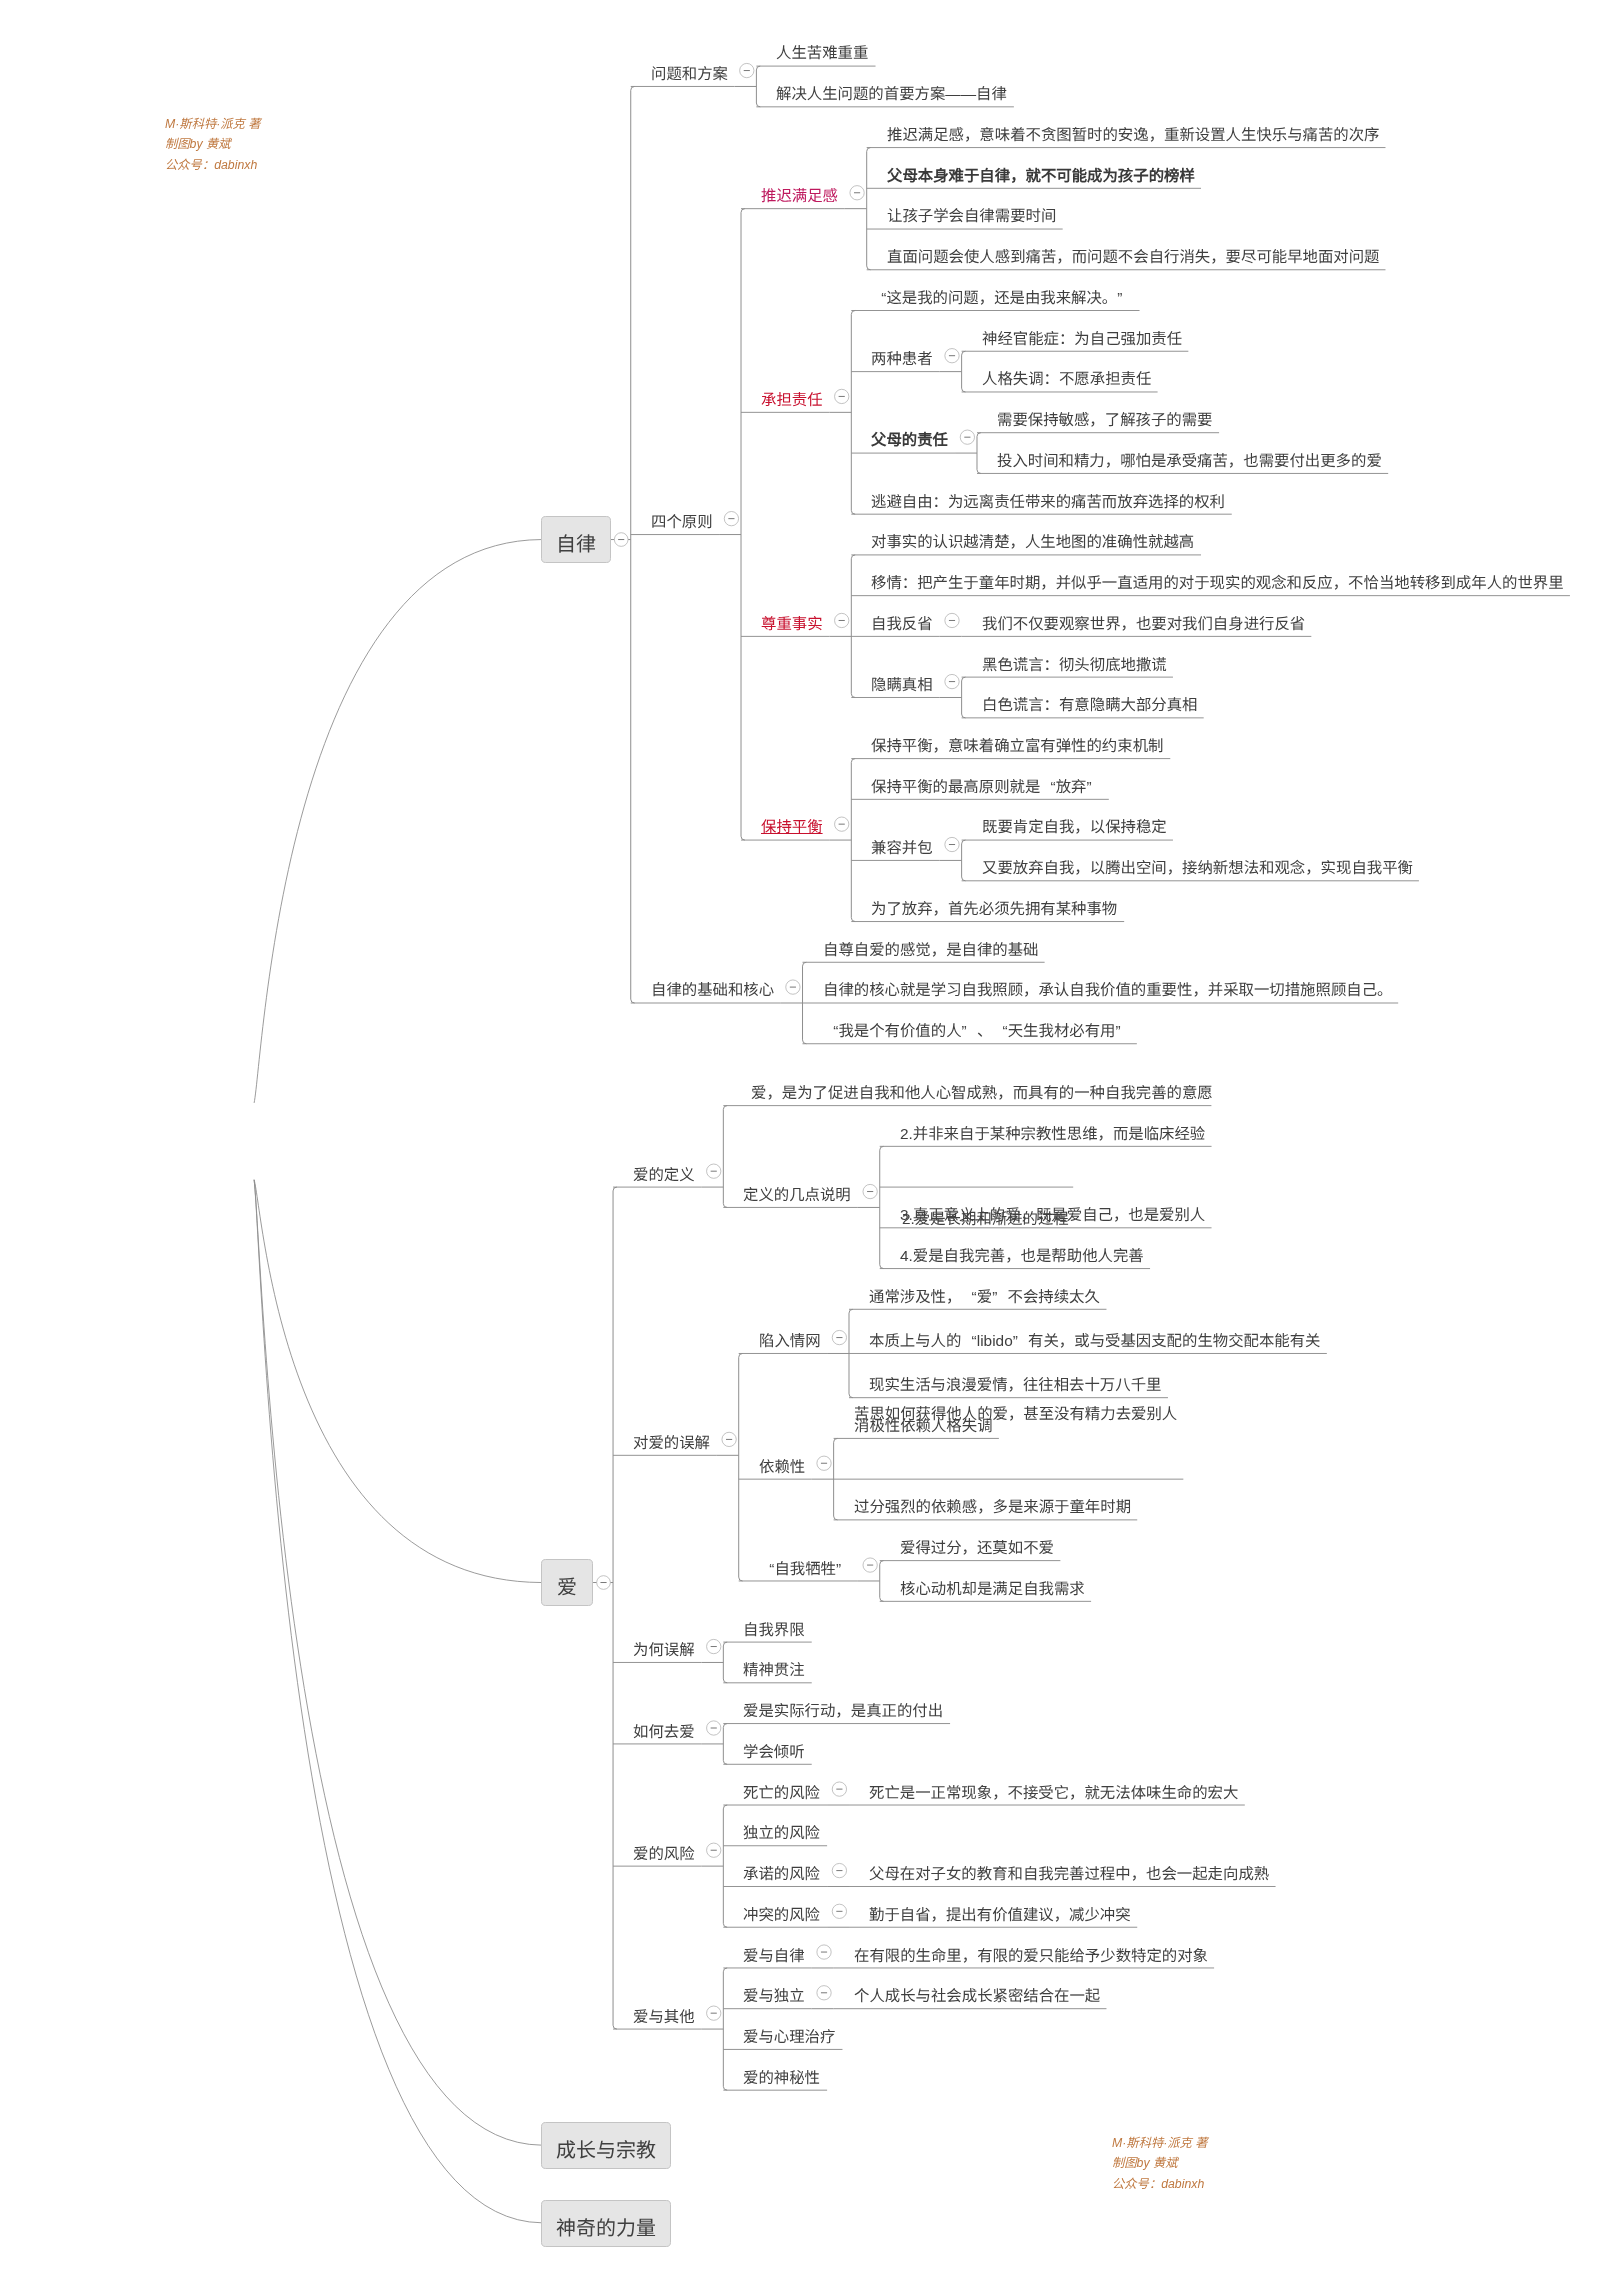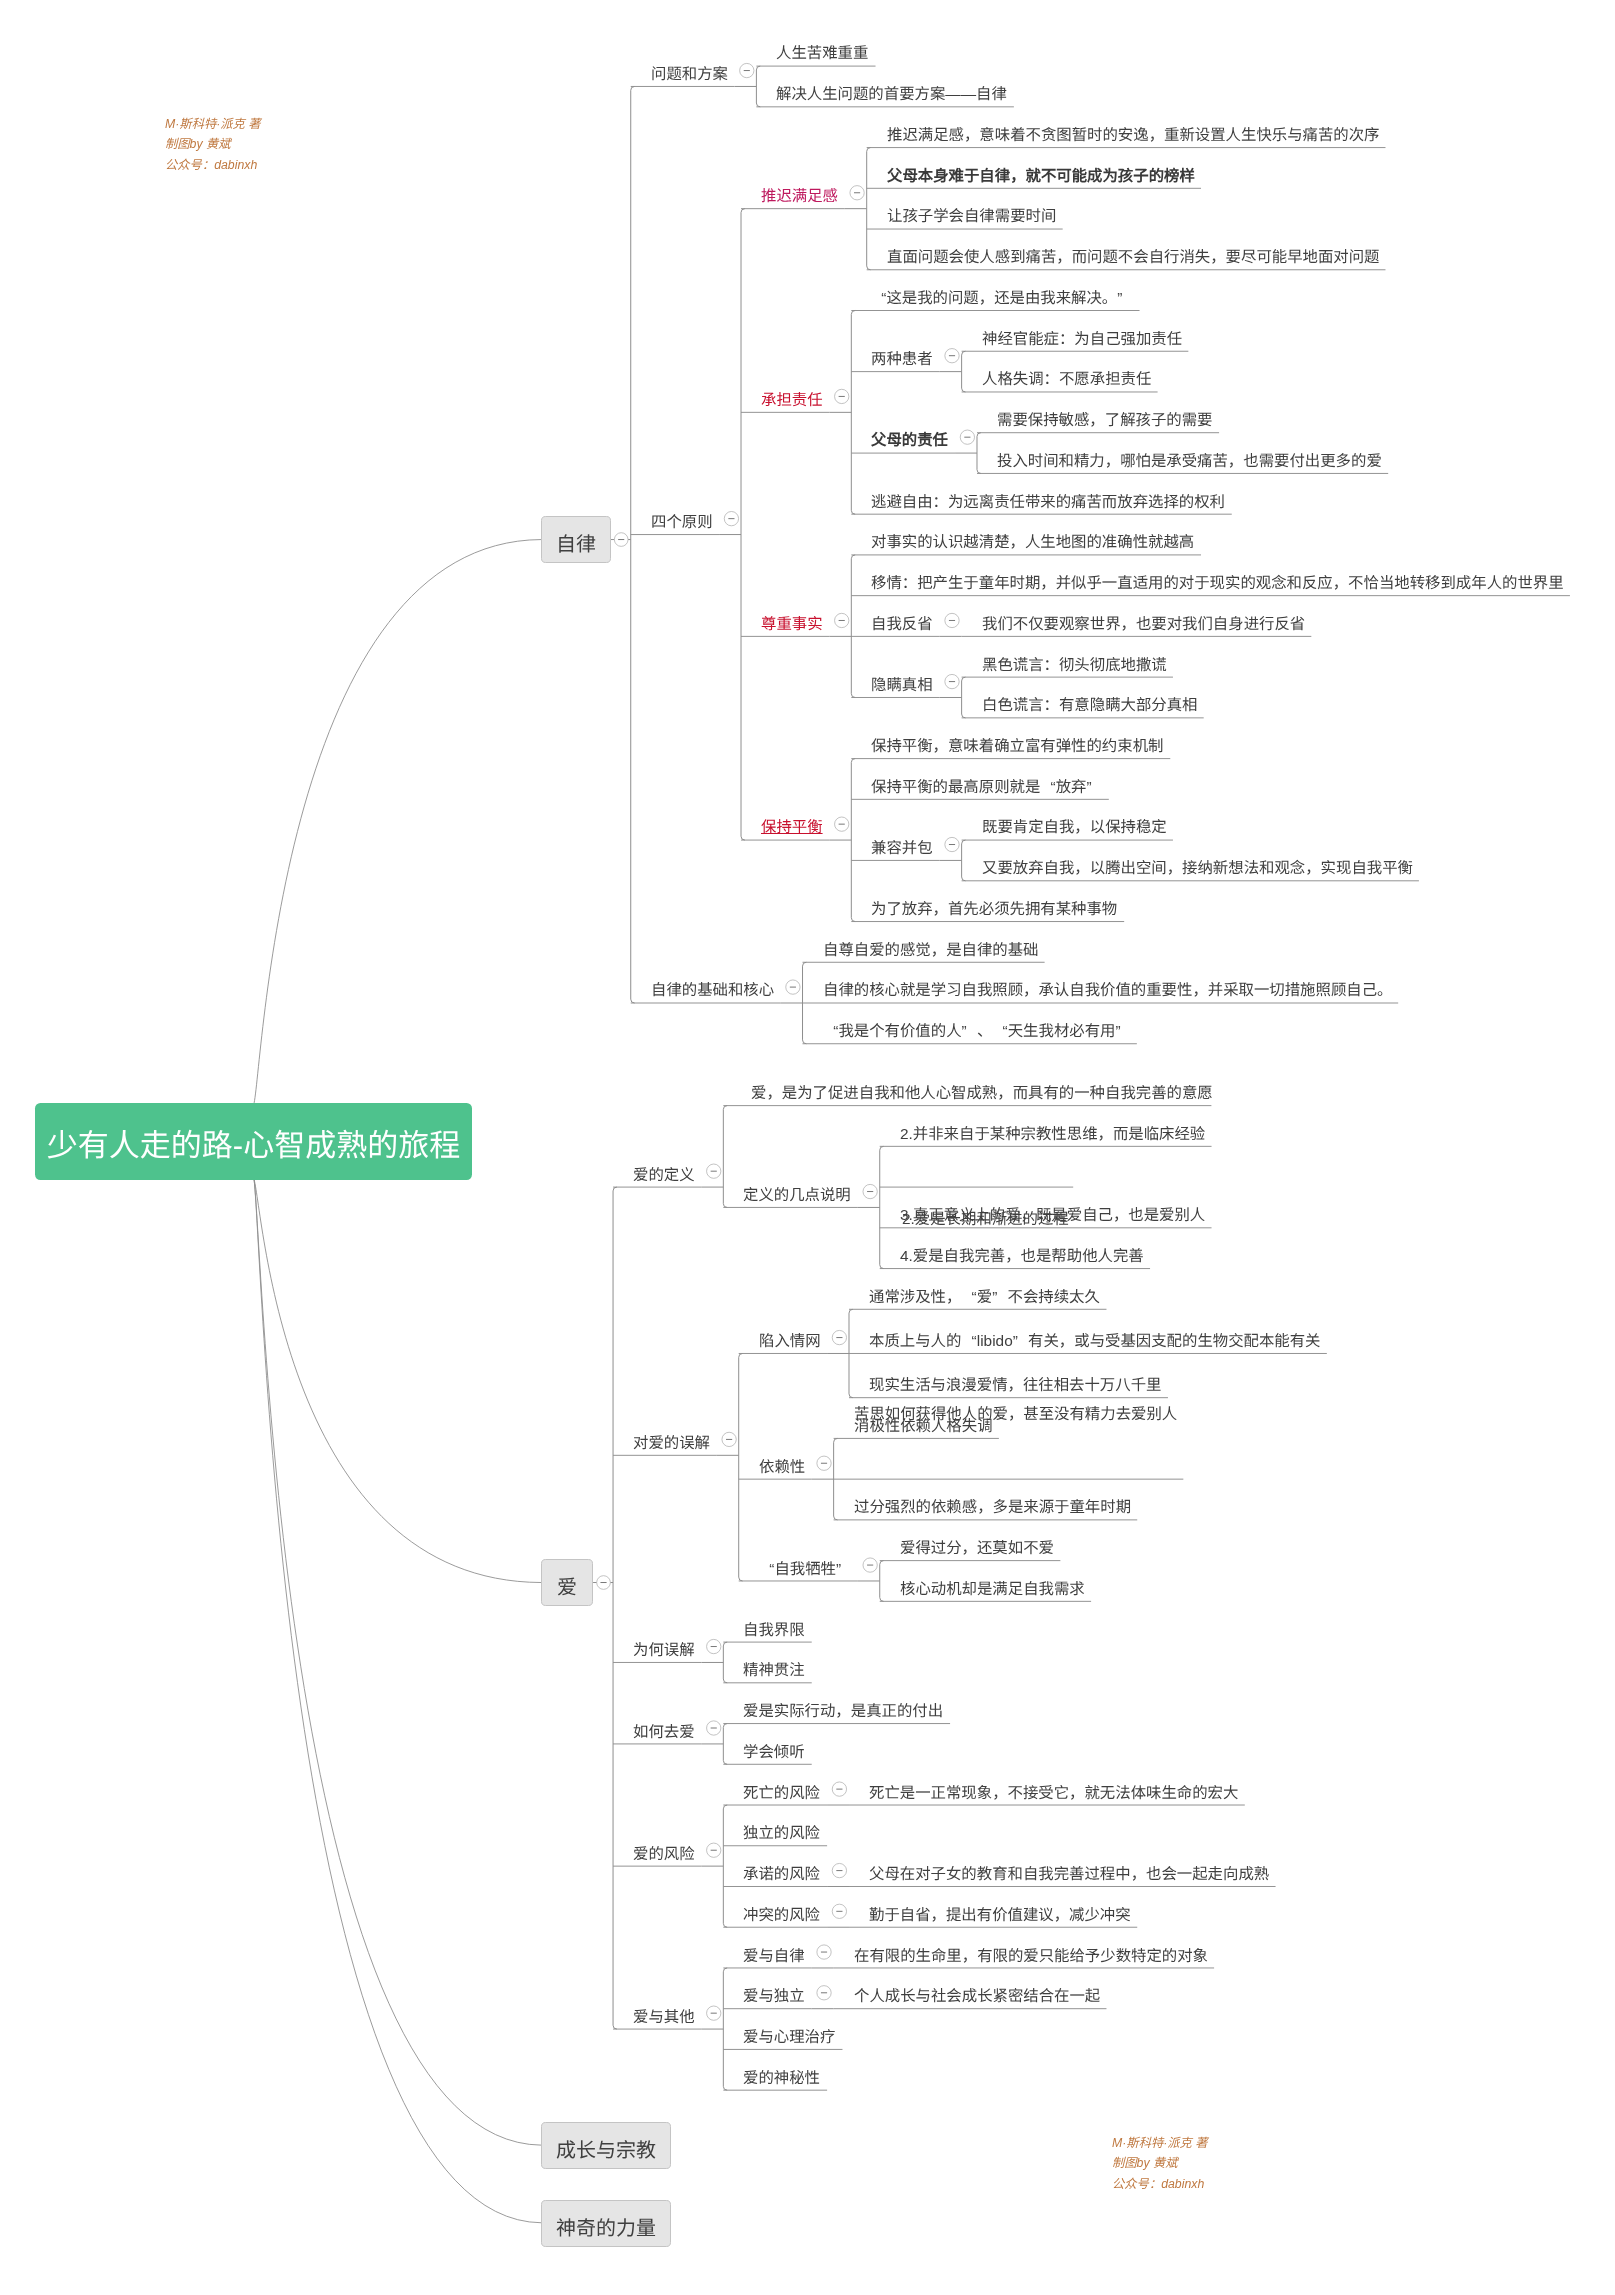--- a/index.html
+++ b/index.html
@@ -272,23 +272,20 @@
       </g>
       <path d="M1056 2613.5H1084.5" fill="none" stroke="#8e8e8e" stroke-width="1.3"></path>
       <path d="M1084.5 2613.5H1439.5" fill="none" stroke="#8e8e8e" stroke-width="1.25"></path>
       <path d="M941 2666.5H1096" fill="none" stroke="#8e8e8e" stroke-width="1.25"></path>
       <path d="M941 2719.5H1076" fill="none" stroke="#8e8e8e" stroke-width="1.25"></path>
       <path d="M330.5 1535C342.0785 1574.3 368.597 2057.428 704 2059" fill="none" stroke="#8e8e8e" stroke-width="1.15"></path>
       <path d="M330.5 1535C342.0785 1629.2 368.597 2787.232 704 2791" fill="none" stroke="#8e8e8e" stroke-width="1.15"></path>
       <path d="M330.5 1535C342.0785 1636.775 368.597 2887.929 704 2892" fill="none" stroke="#8e8e8e" stroke-width="1.15"></path>
     </svg>
   <div id="nodes">
-    <div id="root-node" style="left: 35px; top: 1103px; width: 437px; height: 77px; background: rgb(78, 194, 141); border-radius: 5.4px;">
-      <span style="font-size: 31px; color: rgb(255, 255, 255); transform: translateY(3.8px);">少有人走的路-心智成熟的旅程</span>
-    </div>
     <div class="credit" id="credit-a" style="left: 165px; top: 114px; color: rgb(192, 122, 66); font-size: 12.3px;">
       <div style="height: 20.4px; line-height: 20.4px;">M·斯科特·派克 著</div>
       <div style="height: 20.4px; line-height: 20.4px;">制图by 黄斌</div>
       <div style="height: 20.4px; line-height: 20.4px;">公众号：dabinxh</div>
     </div>
     <div class="credit" id="credit-b" style="left: 1112px; top: 2133px; color: rgb(192, 122, 66); font-size: 12.3px;">
       <div style="height: 20.4px; line-height: 20.4px;">M·斯科特·派克 著</div>
       <div style="height: 20.4px; line-height: 20.4px;">制图by 黄斌</div>
       <div style="height: 20.4px; line-height: 20.4px;">公众号：dabinxh</div>
     </div>

